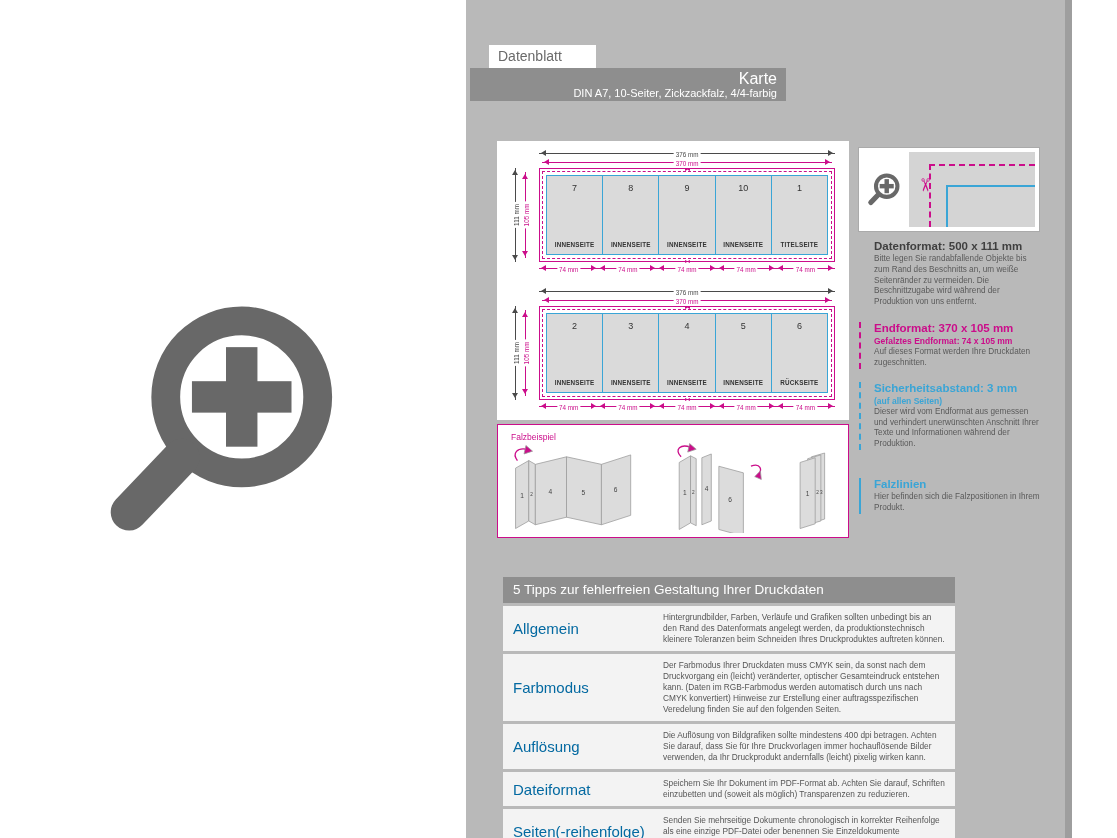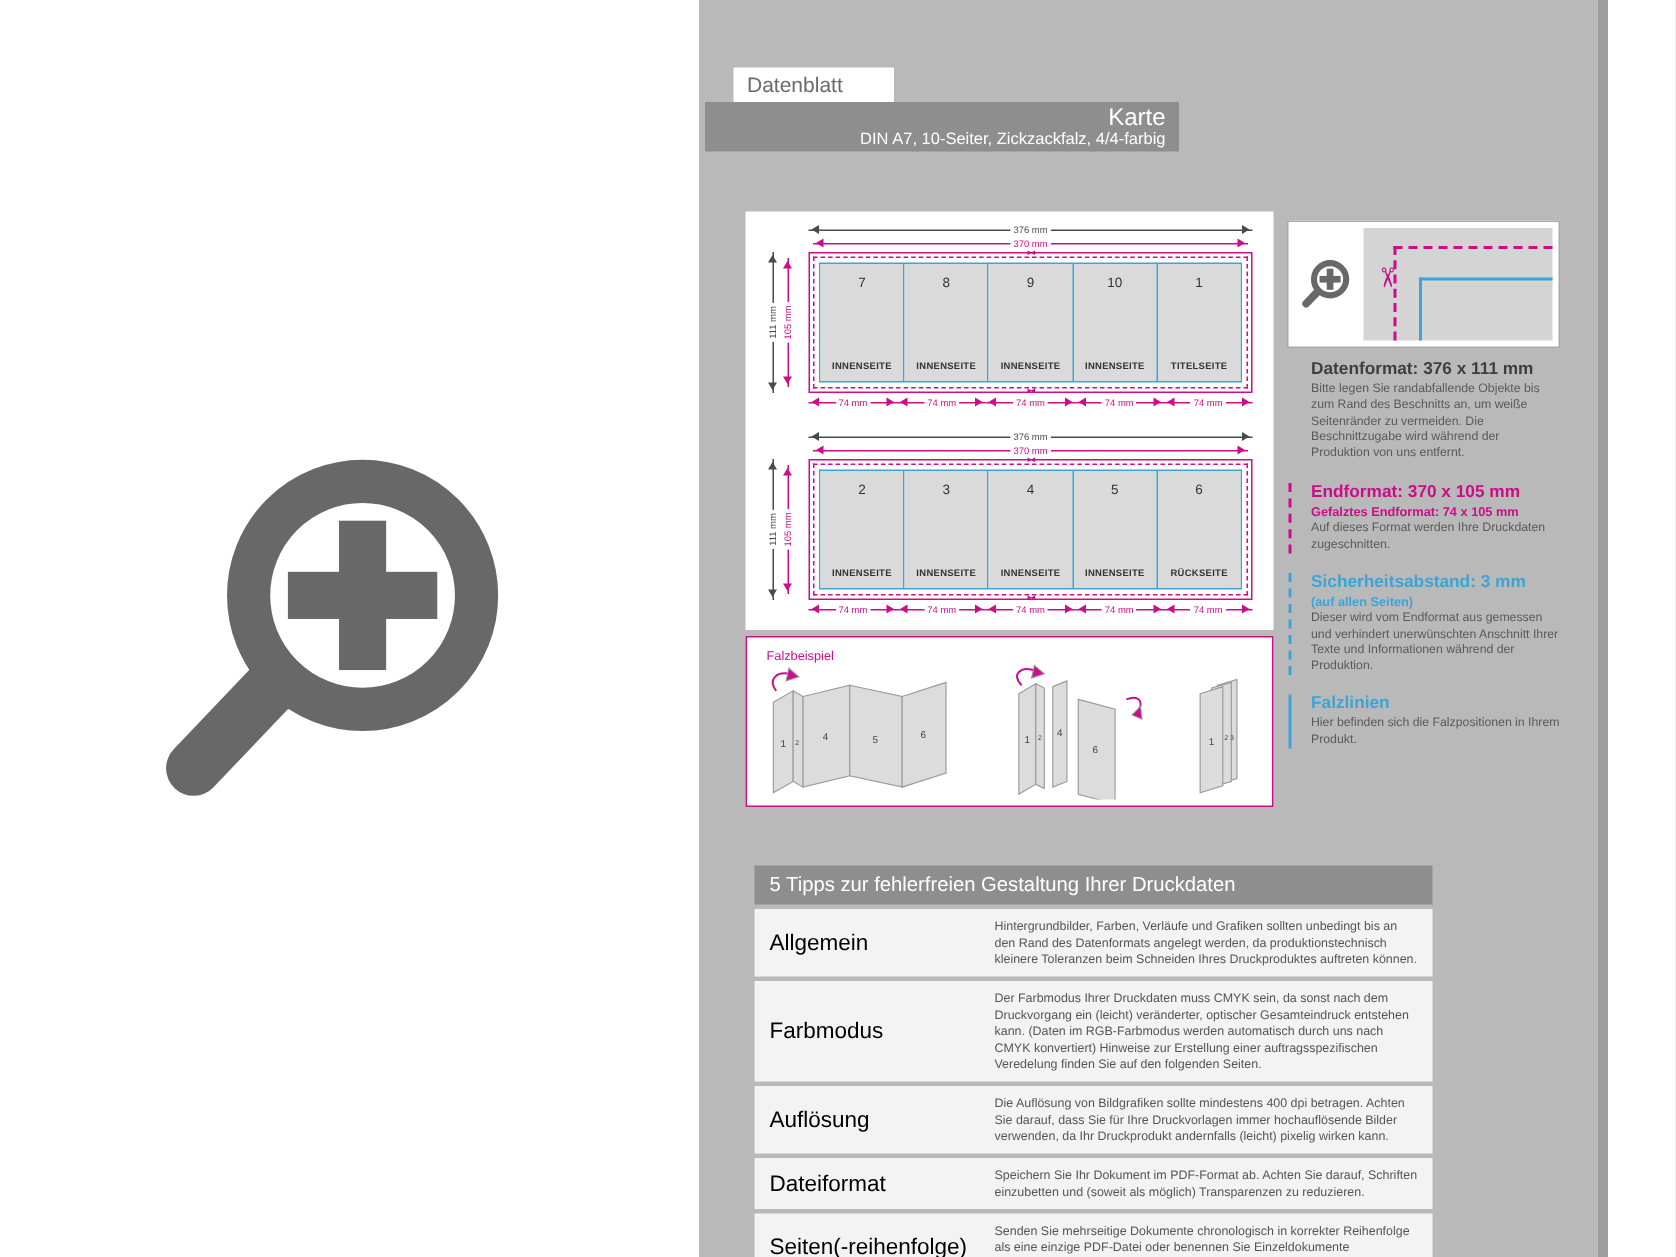--- a/index.html
+++ b/index.html
@@ -93,29 +93,29 @@
   .sec{padding-left:13px;margin-left:1px;border-left:2px solid transparent}
   .sec .t{font-size:11.5px;font-weight:700;color:#3f3f3f;margin-bottom:2px}
   .sec .sub{font-size:8.5px;font-weight:700;margin-bottom:1px}
   .sec p{font-size:8.2px;line-height:1.32;color:#5a5a5a}
   .sec.datenformat{margin-top:8px}
   .sec.note{}
   .sec.endformat{margin-top:14px;border-left:2px dashed var(--mag)}
   .sec.endformat .t,.sec.endformat .sub{color:var(--mag)}
   .sec.safety{margin-top:13px;border-left:2px dashed var(--blue)}
   .sec.safety .t,.sec.safety .sub{color:var(--blue)}
-  .sec.folds{margin-top:13px;border-left:2px solid var(--blue)}
+  .sec.folds{margin-top:28px;border-left:2px solid var(--blue)}
   .sec.folds .t{color:var(--blue)}
 
   
   .tips{position:absolute;left:37px;top:577px;width:452px}
   .tips-head{background:var(--band);color:#fff;font-size:13.5px;height:26px;line-height:26px;padding-left:10px}
   .tip-row{display:flex;align-items:center;background:#f3f3f3;margin-top:3px;padding:6px 8px 6px 10px}
   .tip-row:first-of-type{margin-top:6px}
-  .tip-label{flex:0 0 150px;font-size:15px;color:#000000}
+  .tip-label{flex:0 0 150px;font-size:15px;color:#0369a1}
   .tip-text{flex:1;font-size:8.3px;line-height:1.33;color:#555}
 </style>
 </head>
 <body>
 
 <div class="stage">
 
   <svg class="big-zoom" viewBox="0 0 100 100">
     <circle cx="56" cy="41" r="29" fill="none" stroke="#686868" stroke-width="11"></circle>
     <rect x="37" y="35" width="38" height="12" fill="#686868"></rect>
@@ -329,21 +329,21 @@
         <div class="detail-gray">
           <div class="dg-cut-h"></div>
           <div class="dg-cut-v"></div>
           <div class="dg-safe-h"></div>
           <div class="dg-safe-v"></div>
           <span class="scissors">✂</span>
         </div>
       </div>
 
       <div class="sec datenformat">
-        <div class="t">Datenformat: 376 x 111 mm</div>
+        <div class="t">Datenformat: 500 x 111 mm</div>
       </div>
 
       <div class="sec note">
         <p>Bitte legen Sie randabfallende Objekte bis zum Rand des Beschnitts an, um weiße Seitenränder zu vermeiden. Die Beschnittzugabe wird während der Produktion von uns entfernt.</p>
       </div>
 
       <div class="sec endformat">
         <div class="t">Endformat: 370 x 105 mm</div>
         <div class="sub">Gefalztes Endformat: 74 x 105 mm</div>
         <p>Auf dieses Format werden Ihre Druckdaten zugeschnitten.</p>

